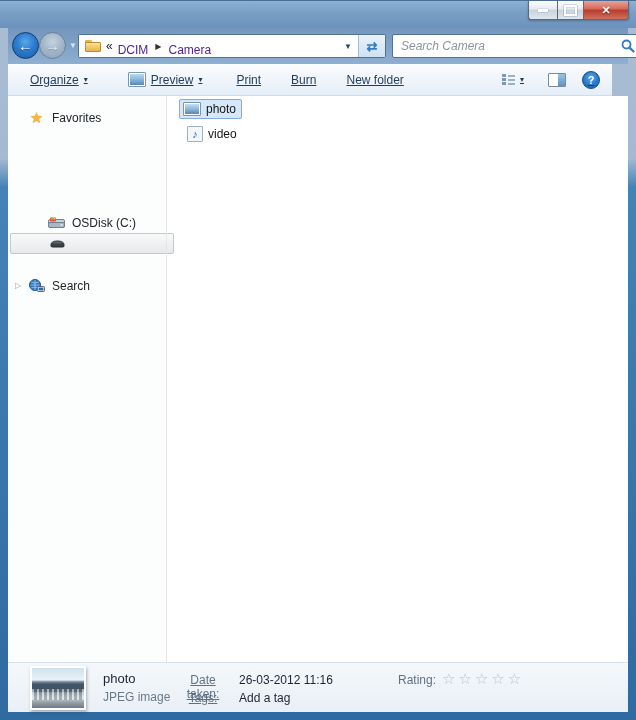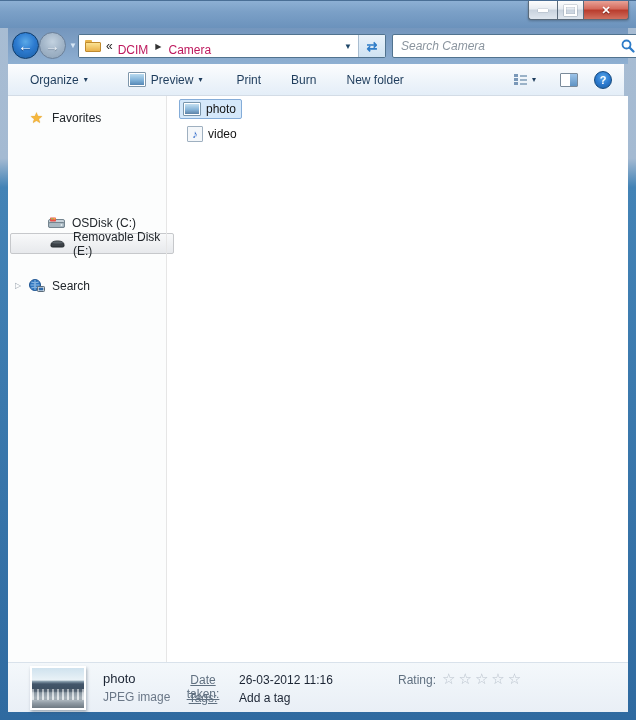--- a/index.html
+++ b/index.html
@@ -43,33 +43,33 @@
     background:linear-gradient(180deg,#e9f2fa 0%,#cfe2f2 100%);border-left:1px solid #a9bdd0;
     color:#2e7cc8;font-weight:bold;font-size:13px;}
   .folder-icon{width:16px;height:12px;position:relative;flex:0 0 auto;}
   .folder-icon::before{content:"";position:absolute;left:0;top:0;width:7px;height:4px;
     background:#e8b54d;border-radius:1px 1px 0 0;}
   .folder-icon::after{content:"";position:absolute;left:0;top:2px;width:16px;height:10px;
     background:linear-gradient(180deg,#fbe291 0%,#e9b24c 100%);border:1px solid #c08a2e;
     border-radius:1px;box-sizing:border-box;}
   .crumb-sep{font-size:8px;color:#333;padding:0 2px;}
   .crumb-overflow{color:#222;font-size:12px;}
-  .crumb{color:#be185d;margin-top:8px;}
+  .crumb{color:#4c1d95;margin-top:8px;}
   .addr-drop{margin-left:auto;font-size:8px;color:#1e4668;padding-left:8px;}
   .searchbox{position:absolute;left:384px;top:6px;width:250px;height:24px;
     border:1px solid #51738f;border-radius:2px;background:#fff;box-sizing:border-box;
     display:flex;align-items:center;padding:4px 6px;}
   .searchbox input{flex:1;border:none;outline:none;font-family:"Liberation Sans",sans-serif;
     font-size:12px;background:transparent;color:#222;min-width:0;}
   .searchbox input::placeholder{font-style:italic;color:#8a949e;}
   
-  .toolbar{position:absolute;top:64px;left:8px;right:12px;height:32px;
+  .toolbar{position:absolute;top:64px;left:8px;right:24px;height:32px;
     background:linear-gradient(180deg,#fcfdfe 0%,#eef4fa 55%,#e4eef8 100%);
     border-bottom:1px solid #d3dce6;box-sizing:border-box;
-    display:flex;align-items:center;color:#1e3c5c;}
+    display:flex;align-items:center;color:#1e3c5c;text-decoration:underline;}
   .tb-item{display:flex;align-items:center;gap:5px;padding:4px 8px;border-radius:2px;white-space:nowrap;}
   .tb-arrow{font-size:8px;color:#1e3c5c;}
   .preview-pic-icon{width:16px;height:13px;border:1px solid #7e96aa;border-radius:1px;
     background:linear-gradient(180deg,#c2e1f3 0%,#7fb1d8 55%,#4d7fae 100%);
     box-shadow:inset 0 0 0 1px #fff;}
   .tb-right{margin-left:auto;display:flex;align-items:center;gap:8px;padding-right:12px;}
   .views-icon{display:inline-grid;grid-template-columns:4px 7px;grid-auto-rows:3px;gap:1px 2px;}
   .views-icon i{background:#7a98b8;}
   .views-icon i.line{background:#9ab2c8;height:2px;margin-top:1px;}
   .pane-icon{width:18px;height:14px;border:1px solid #7a8a9a;border-radius:1px;background:#fff;
@@ -237,21 +237,20 @@
       <span>OSDisk (C:)</span>
     </div>
 
     <div class="side-item selected" style="top:137px">
       <span class="sicon sub">
         <svg width="17" height="9" viewBox="0 0 17 9">
           <path d="M2 6 Q2 2 8.5 2 Q15 2 15 6 L15 7 Q15 8 13.5 8 L3.5 8 Q2 8 2 7 Z" fill="#3c4248" stroke="#23282c"></path>
           <ellipse cx="8.5" cy="3.4" rx="5.5" ry="1.1" fill="#5a6268"></ellipse>
         </svg>
       </span>
-      <span>Removable Disk (E:)</span>
     </div>
 
     <div class="side-item" style="top:179px">
       <span class="expander">▷</span>
       <span class="sicon">
         <svg width="16" height="14" viewBox="0 0 16 14">
           <circle cx="6" cy="6" r="5.5" fill="#2f76c0" stroke="#1d5390"></circle>
           <path d="M1.5 6 H10.5 M6 0.8 V11.2 M2.2 3 Q6 5 9.8 3 M2.2 9 Q6 7 9.8 9" stroke="#9cc4e8" stroke-width="0.9" fill="none"></path>
           <rect x="8.5" y="7.5" width="7" height="5" rx="0.8" fill="#cfd9e2" stroke="#5c6c7a"></rect>
           <rect x="9.8" y="8.7" width="4.4" height="2.6" fill="#2f6aa8"></rect>

